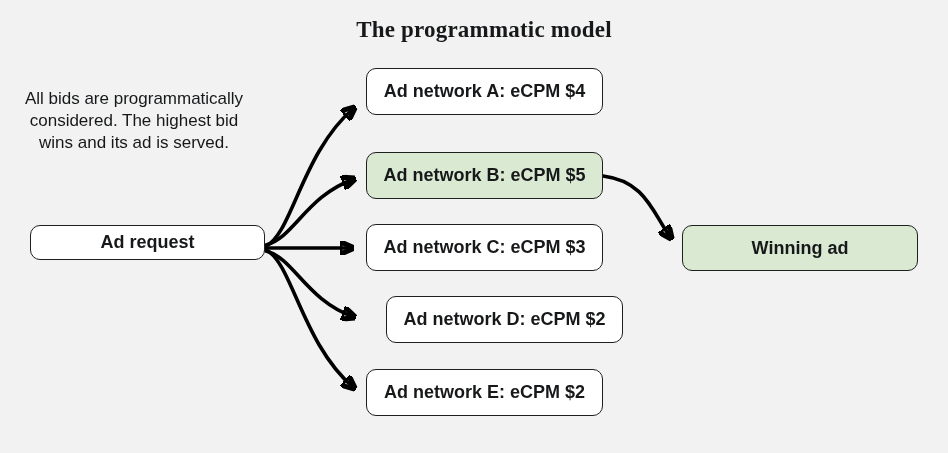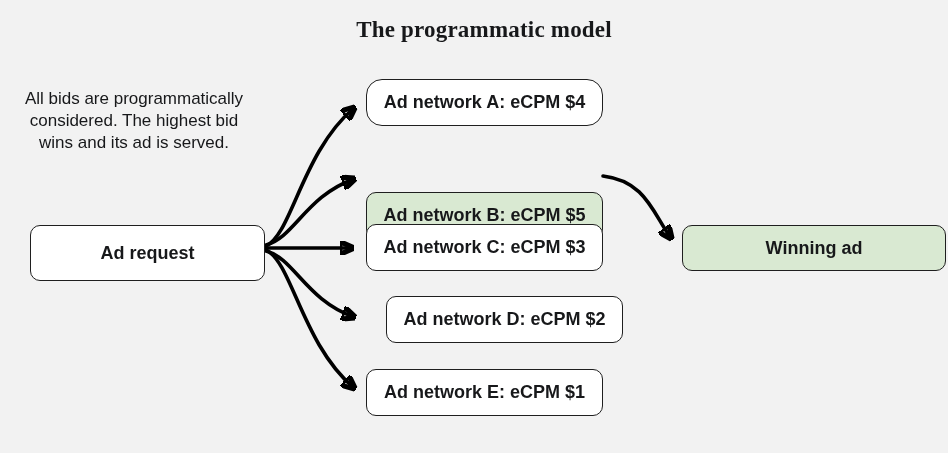--- a/index.html
+++ b/index.html
@@ -52,28 +52,28 @@
     justify-content: center;
     background: var(--box-fill);
     border: 1.5px solid var(--border);
     border-radius: 10px;
     font-size: 18px;
     font-weight: 700;
     white-space: nowrap;
     z-index: 2;
   }
   .node.highlight { background: var(--highlight-fill); }
-  .node.ad-request   { left: 30px;  top: 225px; width: 235px; height: 56px; }
+  .node.ad-request   { left: 30px;  top: 225px; width: 235px; height: 35px; }
   .node.network      { left: 366px; width: 237px; height: 47px; }
-  .node.network-a    { top: 79px; border-radius: 16px;  }
-  .node.network-b    { top: 152px; margin-top: 40px; }
+  .node.network-a    { top: 68px;  }
+  .node.network-b    { top: 152px; }
   .node.network-c    { top: 224px; }
   .node.network-d    { top: 296px; margin-left: 20px; }
   .node.network-e    { top: 369px; }
-  .node.winning-ad   { left: 682px; top: 225px; width: 264px; height: 46px; text-align: right; }
+  .node.winning-ad   { left: 682px; top: 225px; width: 236px; height: 46px; text-align: right; }
   svg.arrows {
     position: absolute;
     inset: 0;
     z-index: 1;
   }
   svg.arrows path {
     fill: none;
     stroke: var(--arrow);
     stroke-width: 3.6;
     stroke-linecap: round;
@@ -114,20 +114,20 @@
   <div class="node network network-b highlight">
     <span>Ad network B: eCPM $5</span>
   </div>
   <div class="node network network-c">
     <span>Ad network C: eCPM $3</span>
   </div>
   <div class="node network network-d">
     <span>Ad network D: eCPM $2</span>
   </div>
   <div class="node network network-e">
-    <span>Ad network E: eCPM $1</span>
+    <span>Ad network E: eCPM $2</span>
   </div>
 
   <div class="node winning-ad highlight">
     <span>Winning ad</span>
   </div>
 
 </div>
 
 </body></html>

